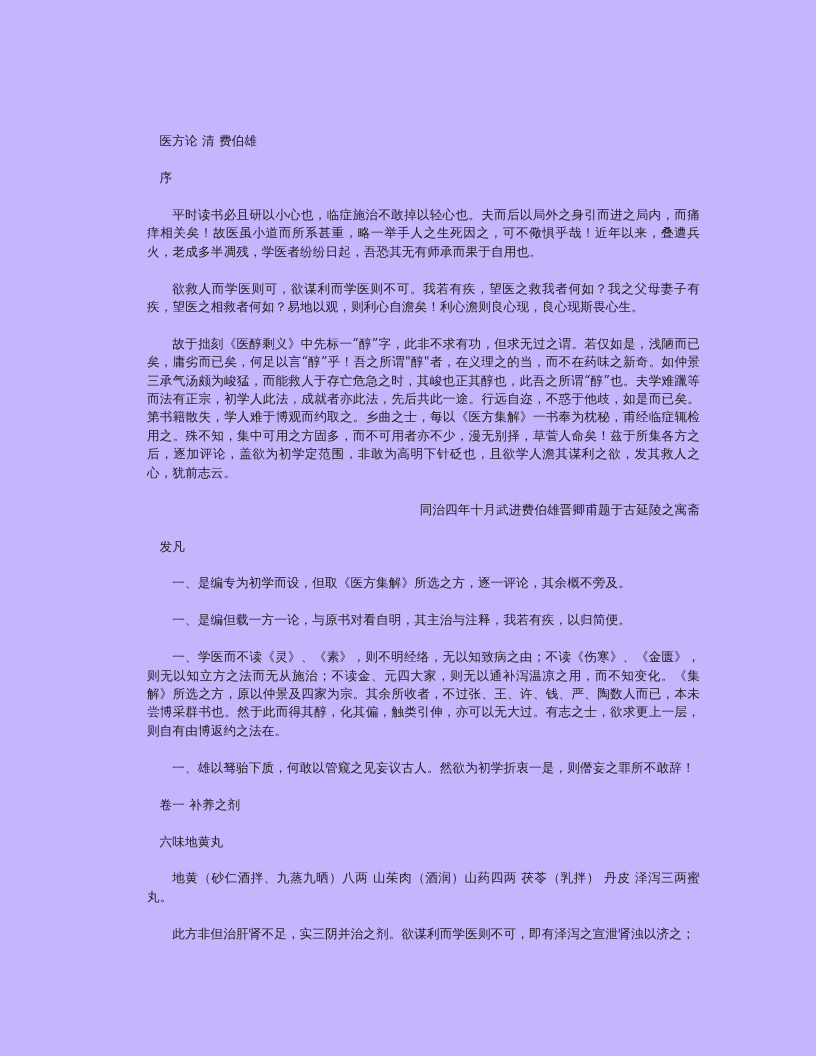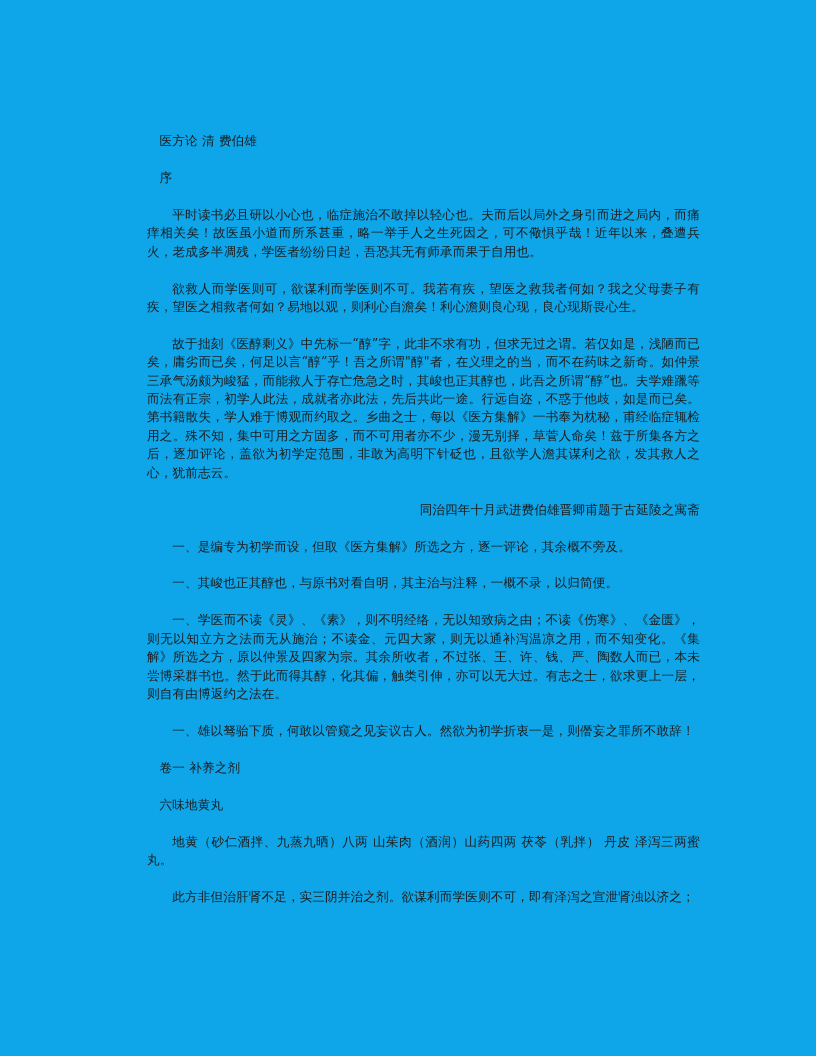--- a/index.html
+++ b/index.html
@@ -14,21 +14,21 @@
     font-family: "DejaVu Serif", "Liberation Serif", serif;
     color: #1a1a1a;
     -webkit-font-smoothing: antialiased;
   }
   .page {
     position: relative;
     width: 816px;
     height: 1056px;
     box-sizing: border-box;
     padding: 132px 92px 80px 147px;
-    background: #0ea5e9;
+    background: #c4b5fd;
   }
   .doc-body {
     width: 553px;
   }
   
   .blk {
     font-size: 12.6px;
     line-height: 18.4px;
     text-align: justify;
     text-justify: inter-ideograph;
@@ -73,24 +73,25 @@
     <div class="blk heading">序</div>
 
     <div class="blk para">平时读书必且研以小心也，临症施治不敢掉以轻心也。夫而后以局外之身引而进之局内，而痛痒相关矣！故医虽小道而所系甚重，略一举手人之生死因之，可不儆惧乎哉！近年以来，叠遭兵火，老成多半凋残，学医者纷纷日起，吾恐其无有师承而果于自用也。</div>
 
     <div class="blk para">欲救人而学医则可，欲谋利而学医则不可。我若有疾，望医之救我者何如？我之父母妻子有疾，望医之相救者何如？易地以观，则利心自澹矣！利心澹则良心现，良心现斯畏心生。</div>
 
     <div class="blk para">故于拙刻《医醇剩义》中先标一“醇”字，此非不求有功，但求无过之谓。若仅如是，浅陋而已矣，庸劣而已矣，何足以言“醇”乎！吾之所谓"醇"者，在义理之的当，而不在药味之新奇。如仲景三承气汤颇为峻猛，而能救人于存亡危急之时，其峻也正其醇也，此吾之所谓“醇”也。夫学难躐等而法有正宗，初学人此法，成就者亦此法，先后共此一途。行远自迩，不惑于他歧，如是而已矣。第书籍散失，学人难于博观而约取之。乡曲之士，每以《医方集解》一书奉为枕秘，甫经临症辄检用之。殊不知，集中可用之方固多，而不可用者亦不少，漫无别择，草菅人命矣！兹于所集各方之后，逐加评论，盖欲为初学定范围，非敢为高明下针砭也，且欲学人澹其谋利之欲，发其救人之心，犹前志云。</div>
 
     <div class="blk colophon">同治四年十月武进费伯雄晋卿甫题于古延陵之寓斋</div>
 
+    <div class="blk heading">发凡</div>
 
     <div class="blk item">一、是编专为初学而设，但取《医方集解》所选之方，逐一评论，其余概不旁及。</div>
 
-    <div class="blk item">一、其峻也正其醇也，与原书对看自明，其主治与注释，一概不录，以归简便。</div>
+    <div class="blk item">一、是编但载一方一论，与原书对看自明，其主治与注释，我若有疾，以归简便。</div>
 
     <div class="blk item">一、学医而不读《灵》、《素》，则不明经络，无以知致病之由；不读《伤寒》、《金匮》，则无以知立方之法而无从施治；不读金、元四大家，则无以通补泻温凉之用，而不知变化。《集解》所选之方，原以仲景及四家为宗。其余所收者，不过张、王、许、钱、严、陶数人而已，本未尝博采群书也。然于此而得其醇，化其偏，触类引伸，亦可以无大过。有志之士，欲求更上一层，则自有由博返约之法在。</div>
 
     <div class="blk item">一、雄以驽骀下质，何敢以管窥之见妄议古人。然欲为初学折衷一是，则僭妄之罪所不敢辞！</div>
 
     <div class="blk heading">卷一   补养之剂</div>
 
     <div class="blk heading">六味地黄丸</div>
 
     <div class="blk formula">地黄（砂仁酒拌、九蒸九晒）八两  山茱肉（酒润）山药四两  茯苓（乳拌）   丹皮  泽泻三两蜜丸。</div>

